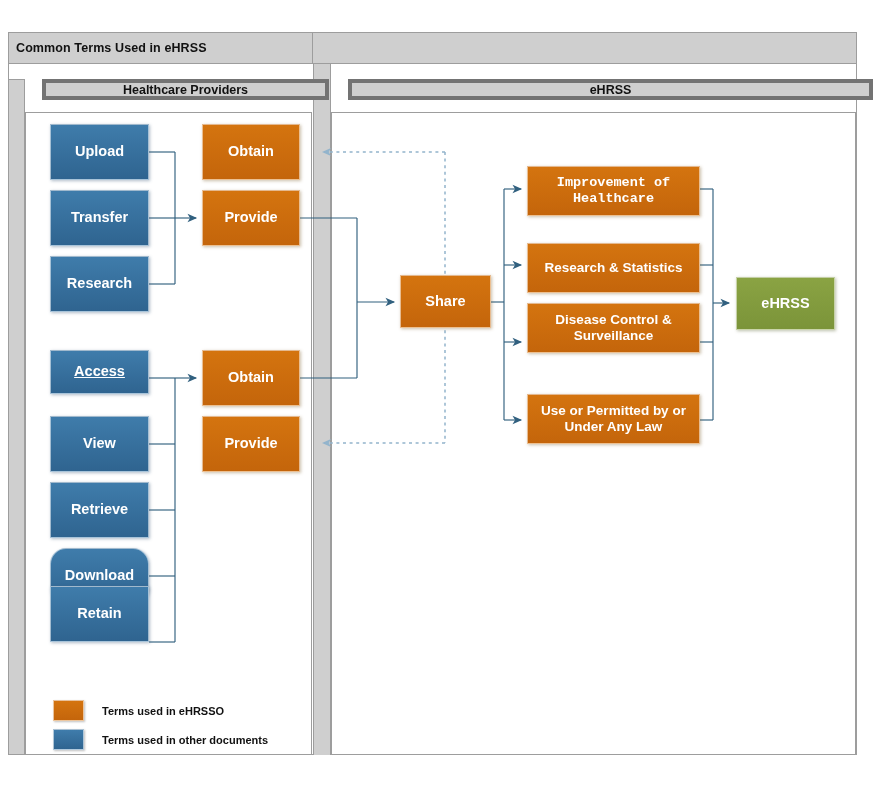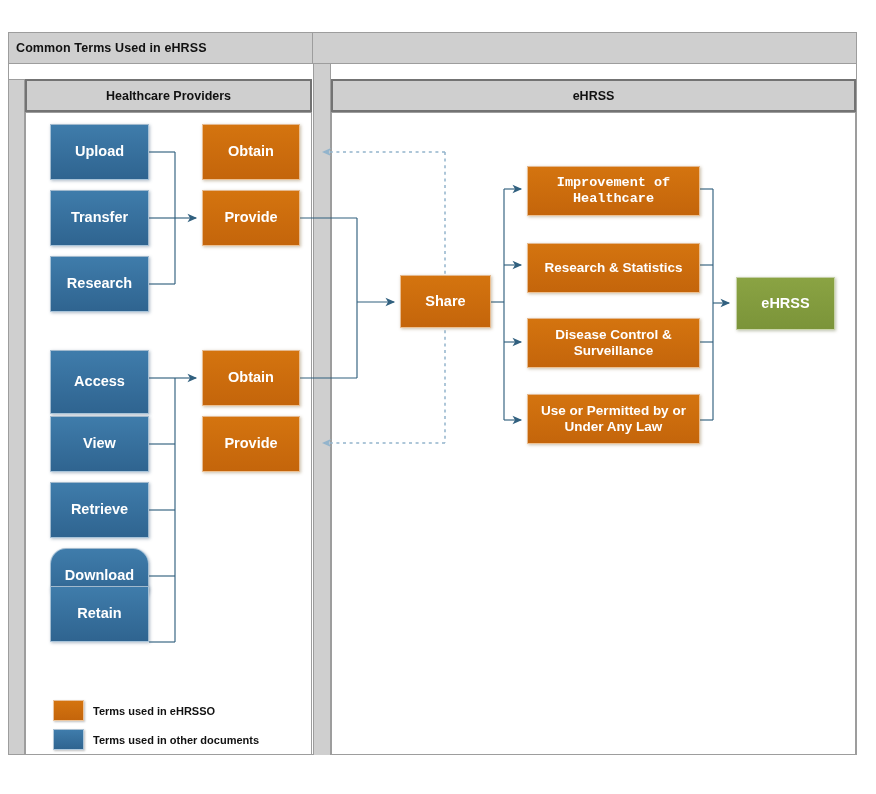--- a/index.html
+++ b/index.html
@@ -23,24 +23,24 @@
     position:absolute;left:8px;top:32px;width:305px;height:32px;
     box-sizing:border-box;border:1px solid #9d9d9d;background:#cfcfcf;
   }
   .diagram-title{
     position:absolute;left:16px;top:41px;
     font-size:12.5px;font-weight:bold;color:#111;letter-spacing:.1px;
   }
 
   
   .lane-head{
-    position:absolute;top:79px;height:33px;box-sizing:border-box;
-    border:2px solid #737373;background:#cfcfcf;
+    position:absolute;top:79px;height:21px;box-sizing:border-box;
+    border:4px solid #737373;background:#cfcfcf;
     display:flex;align-items:center;justify-content:center;
-    font-size:12.5px;font-weight:bold;color:#111;
+    font-size:12.5px;font-weight:bold;color:#111;margin-left:17px;
   }
   .lane-head.left{left:25px;width:287px;}
   .lane-head.right{left:331px;width:525px;}
 
   
   .lane-gutter{
     position:absolute;top:79px;width:17px;height:676px;
     box-sizing:border-box;border:1px solid #9d9d9d;background:#cfcfcf;
   }
   .lane-gutter.g1{left:8px;}
@@ -71,21 +71,21 @@
     box-shadow:1px 1px 3px rgba(60,90,120,.40);
   }
   .node.orange{background:linear-gradient(#d4740f,#c4650b);}
   .node.green{
     background:linear-gradient(#8aa343,#7b9439);
     box-shadow:1px 1px 3px rgba(90,100,50,.4);
   }
   .node.small{font-size:13.5px;}
 
   
-  .legend-row{position:absolute;display:flex;align-items:center;gap:9px;justify-content:center;}
+  .legend-row{position:absolute;display:flex;align-items:center;gap:18px;justify-content:center;}
   .legend-sw{
     width:29px;height:19px;border:1px solid rgba(255,255,255,.6);
     box-shadow:1px 1px 2px rgba(0,0,0,.25);
   }
   .legend-sw.orange{background:linear-gradient(#d4740f,#c4650b);}
   .legend-sw.blue{background:linear-gradient(#3f7cab,#2f6490);}
   .legend-label{font-size:11px;font-weight:bold;color:#111;white-space:nowrap;}
 
   svg.wires{position:absolute;left:0;top:0;width:876px;height:794px;pointer-events:none;}
 </style>
@@ -163,34 +163,34 @@
     </g>
   </svg>
 
   <div class="node blue" style="left:50px;top:124px;width:99px;height:56px;">Upload</div>
   <div class="node blue" style="left:50px;top:190px;width:99px;height:56px;">Transfer</div>
   <div class="node blue" style="left:50px;top:256px;width:99px;height:56px;">Research</div>
 
   <div class="node orange" style="left:202px;top:124px;width:98px;height:56px;">Obtain</div>
   <div class="node orange" style="left:202px;top:190px;width:98px;height:56px;">Provide</div>
 
-  <div class="node blue" style="left:50px;top:350px;width:99px;height:64px;">Access</div>
+  <div class="node blue" style="left:50px;top:350px;width:99px;height:44px;text-decoration:underline;">Access</div>
   <div class="node blue" style="left:50px;top:416px;width:99px;height:56px;">View</div>
   <div class="node blue" style="left:50px;top:482px;width:99px;height:56px;">Retrieve</div>
   <div class="node blue" style="left:50px;top:548px;width:99px;height:56px;border-radius:16px;">Download</div>
   <div class="node blue" style="left:50px;top:586px;width:99px;height:56px;">Retain</div>
 
   <div class="node orange" style="left:202px;top:350px;width:98px;height:56px;">Obtain</div>
   <div class="node orange" style="left:202px;top:416px;width:98px;height:56px;">Provide</div>
 
   <div class="node orange" style="left:400px;top:275px;width:91px;height:53px;">Share</div>
 
   <div class="node orange small" style="left:527px;top:166px;width:173px;height:50px;font-family:Liberation Mono, monospace;">Improvement of Healthcare</div>
   <div class="node orange small" style="left:527px;top:243px;width:173px;height:50px;">Research &amp; Statistics</div>
-  <div class="node orange small" style="left:527px;top:318px;width:173px;height:50px;">Disease Control &amp; Surveillance</div>
+  <div class="node orange small" style="left:527px;top:303px;width:173px;height:50px;">Disease Control &amp; Surveillance</div>
   <div class="node orange small" style="left:527px;top:394px;width:173px;height:50px;">Use or Permitted by or Under Any Law</div>
 
   <div class="node green" style="left:736px;top:277px;width:99px;height:53px;">eHRSS</div>
 
   <div class="legend-row" style="left:53px;top:700px;">
     <span class="legend-sw orange"></span>
     <span class="legend-label">Terms used in eHRSSO</span>
   </div>
   <div class="legend-row" style="left:53px;top:729px;">
     <span class="legend-sw blue"></span>

